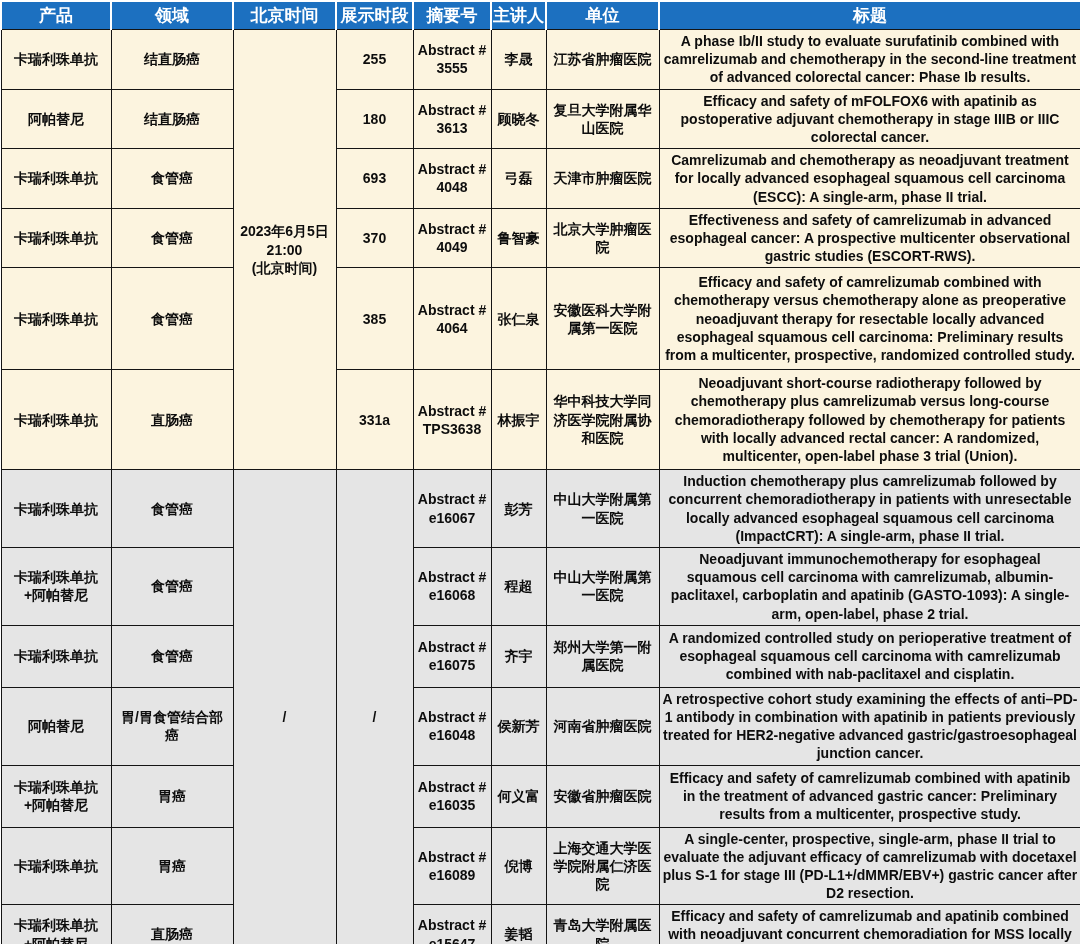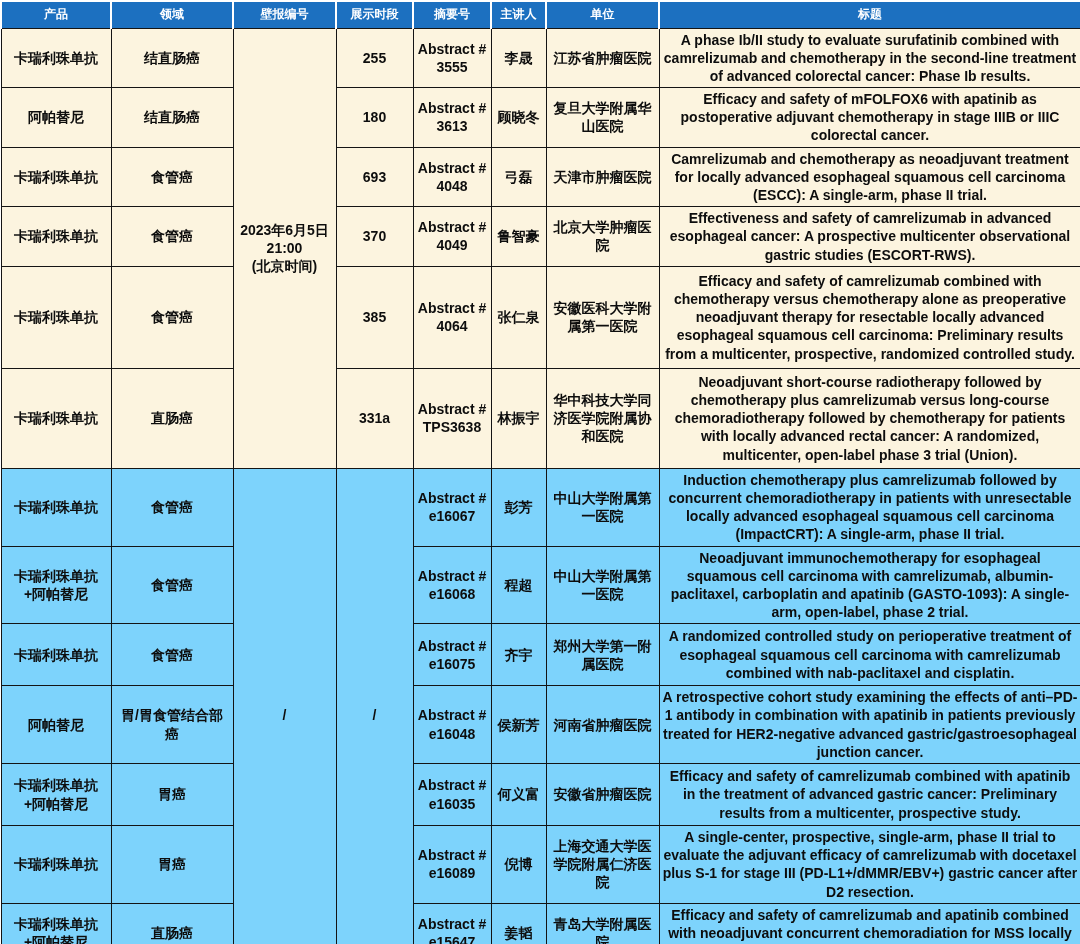--- a/index.html
+++ b/index.html
@@ -8,39 +8,39 @@
   table.sched {
     border-collapse: collapse;
     width: 1080px;
     table-layout: fixed;
     font-weight: bold;
     color: #0d0d0d;
   }
   table.sched th {
     background: #1C70C0;
     color: #ffffff;
-    font-size: 12px;
+    font-size: 17px;
     font-weight: bold;
     border: 2px solid #ffffff;
     border-bottom: 1px solid #141414;
     padding: 2px 1px;
     text-align: center;
   }
   table.sched td {
     border: 1px solid #141414;
     text-align: center;
     vertical-align: middle;
     font-size: 14px;
     line-height: 1.3;
     padding: 2px 3px;
     white-space: pre-line;
     overflow: hidden;
   }
   tbody.s1 td { background: #FCF4DF; }
-  tbody.s2 td { background: #7dd3fc; }
+  tbody.s2 td { background: #e5e5e5; }
   td.title {
     text-align: left;
     font-size: 13.5px;
     line-height: 1.36;
     padding: 2px 6px 2px 7px;
     white-space: normal;
   }
   td.abstract { font-size: 13.5px; margin-top: 16px; }
   td.poster { font-size: 13.5px; margin-top: 48px; }
   td.time { font-size: 14px; }
@@ -56,21 +56,21 @@
       <col style="width:77px">
     <col style="width:78px">
       <col style="width:55px">
       <col style="width:113px">
       <col style="width:422px">
   </colgroup>
   <thead>
     <tr style="height:27px">
       <th>产品</th>
       <th>领域</th>
-      <th>壁报编号</th>
+      <th>北京时间</th>
       <th>展示时段</th>
       <th>摘要号</th>
       <th>主讲人</th>
       <th>单位</th>
       <th>标题</th>
     </tr>
   </thead>
 
   <tbody class="s1">
     <tr style="height:58px">

